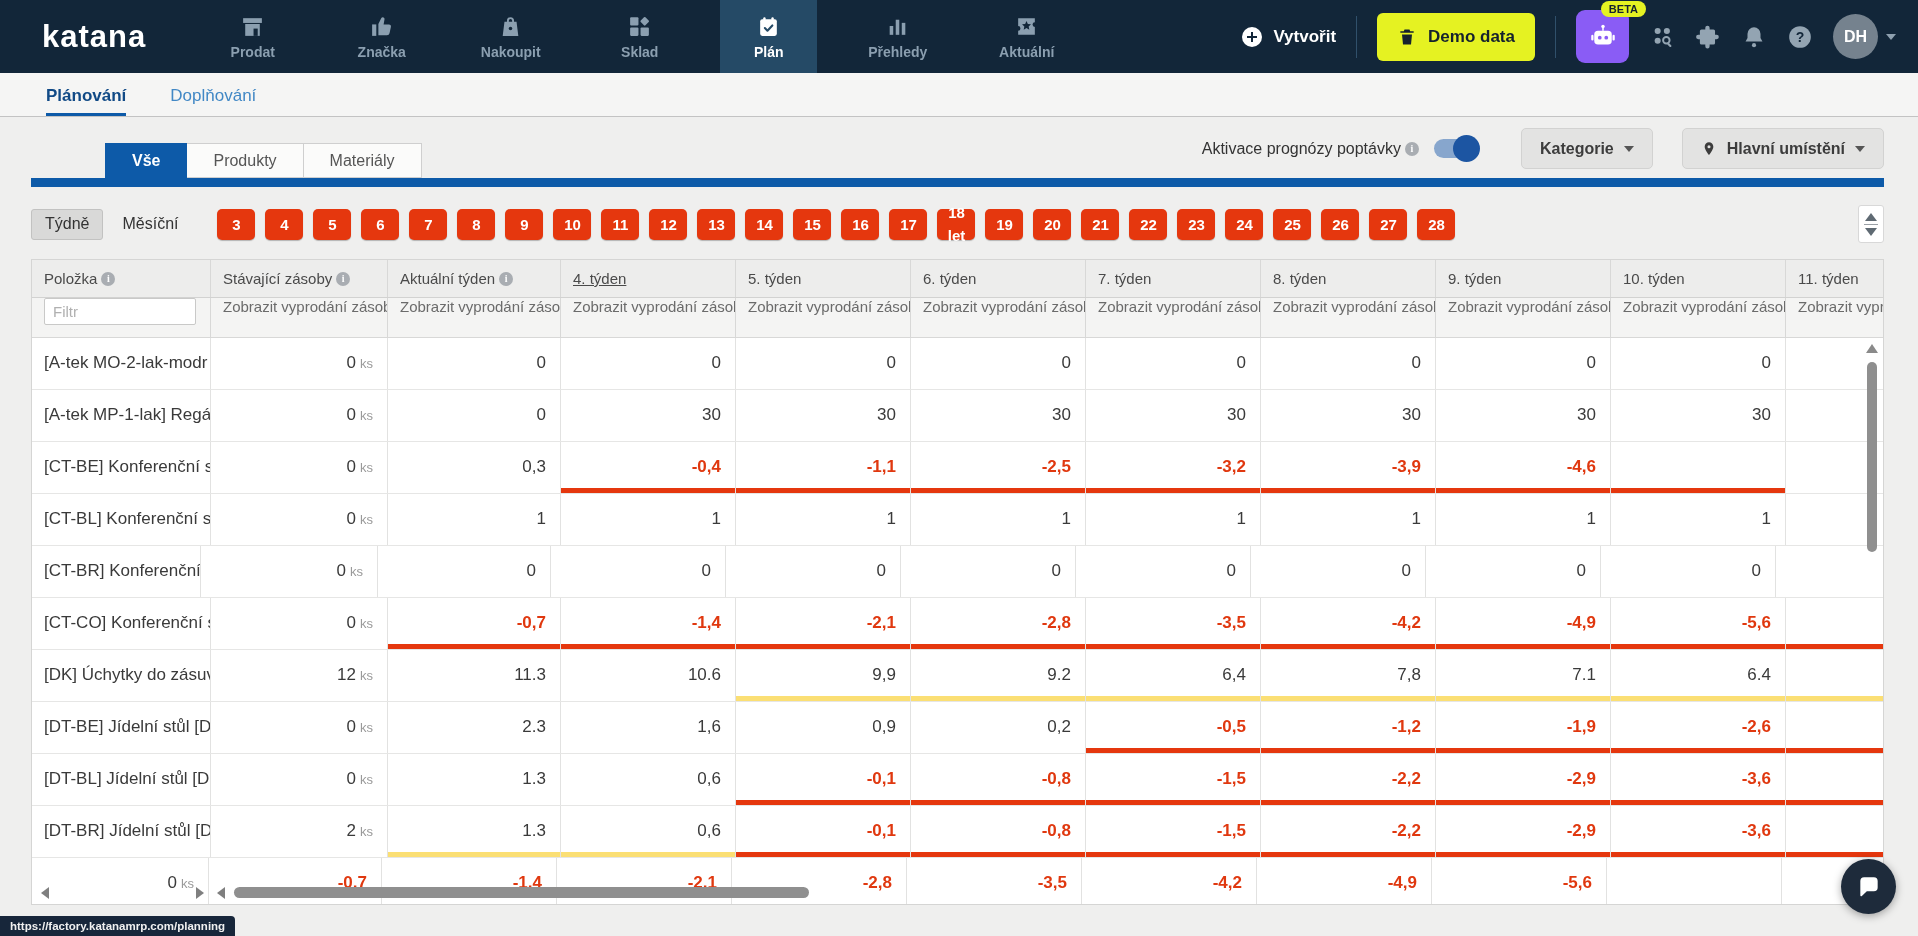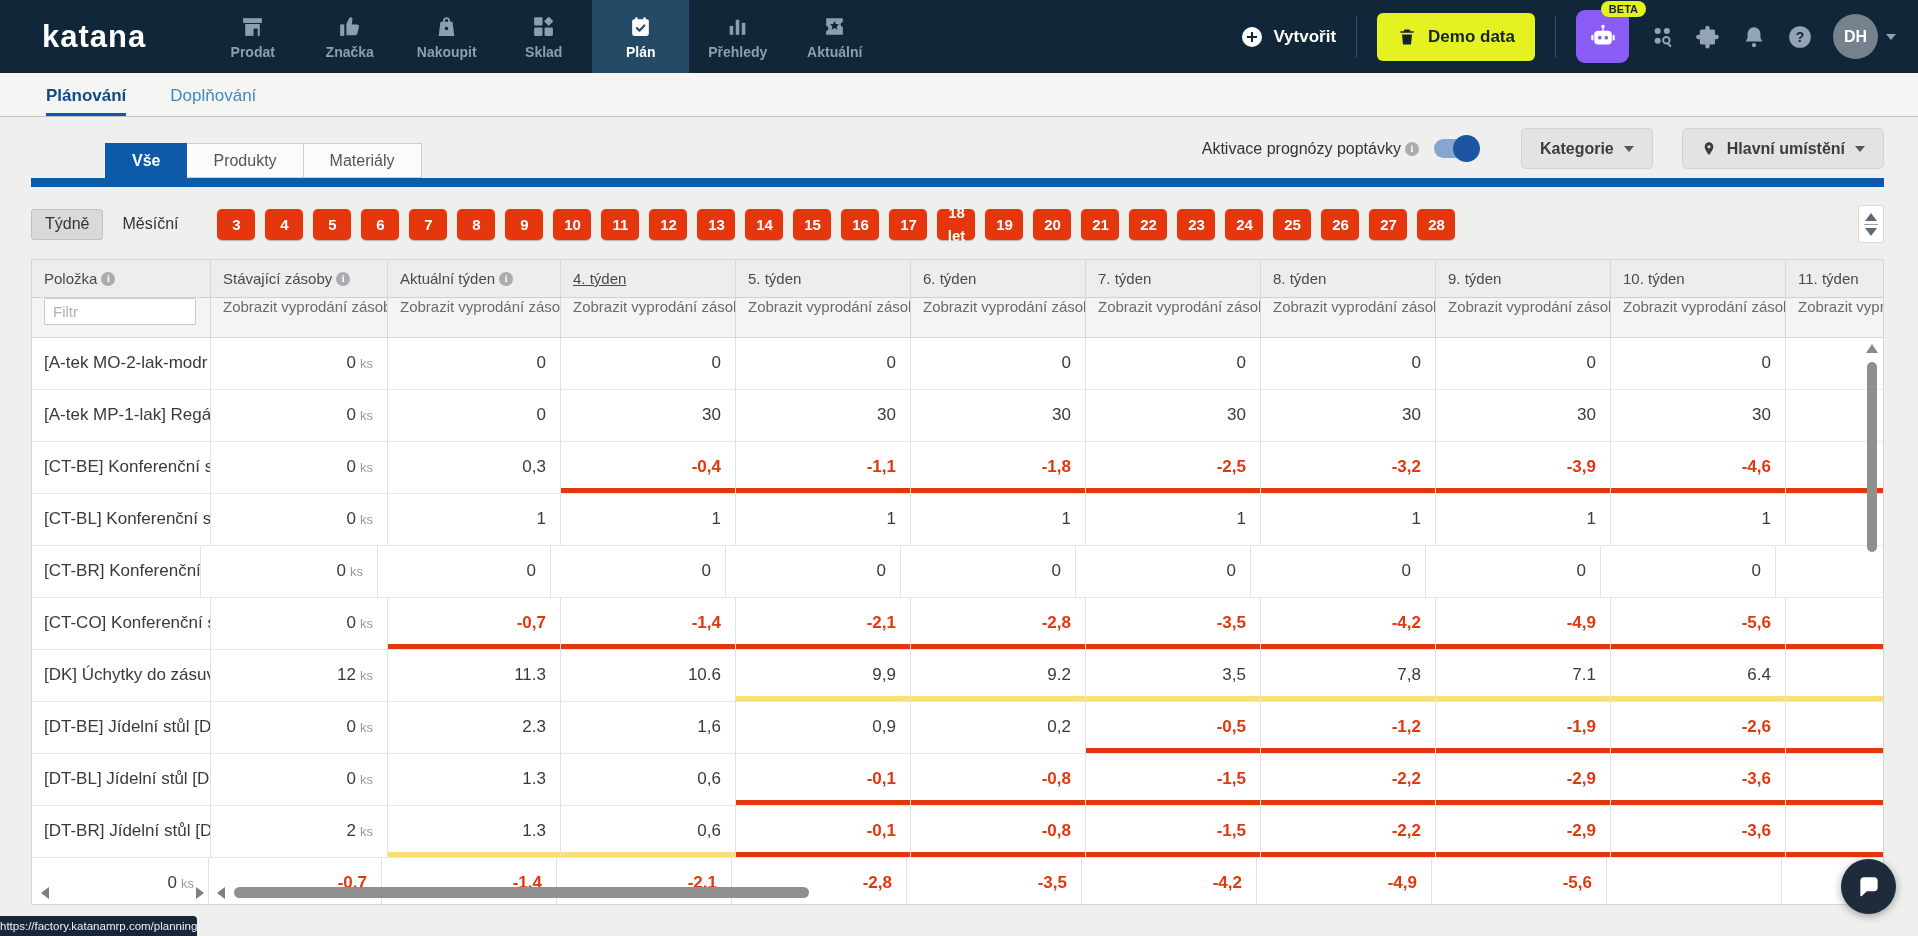--- a/index.html
+++ b/index.html
@@ -13,21 +13,21 @@
 
   
   .topbar {
     height: 73px; background: #122639; display: flex; align-items: stretch;
     position: relative; z-index: 5;
   }
   .logo {
     color: #fff; font-size: 31px; font-weight: bold; letter-spacing: 1px;
     display: flex; align-items: center; padding: 0 58px 0 42px; cursor: pointer;
   }
-  .nav-items { display: flex; }
+  .nav-items { display: flex; gap: 32px; }
   .nav-item {
     width: 97px; display: flex; flex-direction: column; align-items: center;
     justify-content: center; gap: 5px; cursor: pointer; color: #8b9fb0;
   }
   .nav-item svg { width: 25px; height: 25px; fill: #8b9fb0; }
   .nav-item .nav-label { font-size: 14px; font-weight: bold; }
   .nav-item.active { background: #254a66; color: #fff; }
   .nav-item.active svg { fill: #fff; }
 
   .topbar-right {
@@ -163,21 +163,21 @@
     border-left: 8px solid #7f7f7f; cursor: pointer; }
   .hscroll-main { position: absolute; left: 185px; right: 26px; bottom: 5px; height: 12px; }
   .hscroll-main .tri-left { position: absolute; left: 0; top: 0; }
   .hscroll-main .tri-right { position: absolute; right: 0; top: 0; }
   .hscroll-main .hthumb { position: absolute; left: 17px; top: 0; width: 575px; height: 11px;
     background: #8f8f8f; border-radius: 6px; cursor: grab; }
 
   
   .status-url {
     position: absolute; left: 0; bottom: 0; background: #17263a; color: #f0f0f0;
-    font-size: 11.5px; padding: 4px 0; border-radius: 0 4px 0 0;
+    font-size: 11.5px; padding: 4px 10px; border-radius: 0 4px 0 0; font-weight: bold;
   }
   .chat-fab {
     position: absolute; right: 22px; bottom: 22px; width: 55px; height: 55px; border-radius: 50%;
     background: #1e2b3b; display: flex; align-items: center; justify-content: center;
     box-shadow: 0 2px 8px rgba(0,0,0,.35); cursor: pointer;
   }
   .chat-fab svg { width: 26px; height: 26px; fill: #fff; }
 </style>
 </head>
 <body>
@@ -480,21 +480,20 @@
         <div class="t-cell" style="width: 175px;"><span>30</span></div>
         <div class="t-cell" style="width: 175px;"><span>30</span></div>
         <div class="t-cell" style="width: 175px;"></div>
       </div>
       <div class="t-row t-data">
         <div class="t-cell c-name" style="width: 179px;">[CT-BE] Konferenční st</div>
         <div class="t-cell" style="width: 177px;"><span>0</span><span class="unit">ks</span></div>
         <div class="t-cell" style="width: 173px;"><span>0,3</span></div>
         <div class="t-cell neg" style="width: 175px;"><span>-0,4</span><div class="bar r"></div></div>
         <div class="t-cell neg" style="width: 175px;"><span>-1,1</span><div class="bar r"></div></div>
-        <div class="t-cell neg" style="width: 175px;"><span>-1,8</span><div class="bar r"></div></div>
         <div class="t-cell neg" style="width: 175px;"><span>-2,5</span><div class="bar r"></div></div>
         <div class="t-cell neg" style="width: 175px;"><span>-3,2</span><div class="bar r"></div></div>
         <div class="t-cell neg" style="width: 175px;"><span>-3,9</span><div class="bar r"></div></div>
         <div class="t-cell neg" style="width: 175px;"><span>-4,6</span><div class="bar r"></div></div>
         <div class="t-cell" style="width: 175px;">
           <div class="bar r"></div>
         </div>
       </div>
       <div class="t-row t-data">
         <div class="t-cell c-name" style="width: 179px;">[CT-BL] Konferenční st</div>
@@ -537,21 +536,21 @@
           <div class="bar r"></div>
         </div>
       </div>
       <div class="t-row t-data">
         <div class="t-cell c-name" style="width: 179px;">[DK] Úchytky do zásuv</div>
         <div class="t-cell" style="width: 177px;"><span>12</span><span class="unit">ks</span></div>
         <div class="t-cell" style="width: 173px;"><span>11.3</span></div>
         <div class="t-cell" style="width: 175px;"><span>10.6</span></div>
         <div class="t-cell" style="width: 175px;"><span>9,9</span><div class="bar y"></div></div>
         <div class="t-cell" style="width: 175px;"><span>9.2</span><div class="bar y"></div></div>
-        <div class="t-cell" style="width: 175px;"><span>3,5</span><div class="bar y"></div></div>
+        <div class="t-cell" style="width: 175px;"><span>6,4</span><div class="bar y"></div></div>
         <div class="t-cell" style="width: 175px;"><span>7,8</span><div class="bar y"></div></div>
         <div class="t-cell" style="width: 175px;"><span>7.1</span><div class="bar y"></div></div>
         <div class="t-cell" style="width: 175px;"><span>6.4</span><div class="bar y"></div></div>
         <div class="t-cell" style="width: 175px;">
           <div class="bar y"></div>
         </div>
       </div>
       <div class="t-row t-data">
         <div class="t-cell c-name" style="width: 179px;">[DT-BE] Jídelní stůl [DE</div>
         <div class="t-cell" style="width: 177px;"><span>0</span><span class="unit">ks</span></div>

